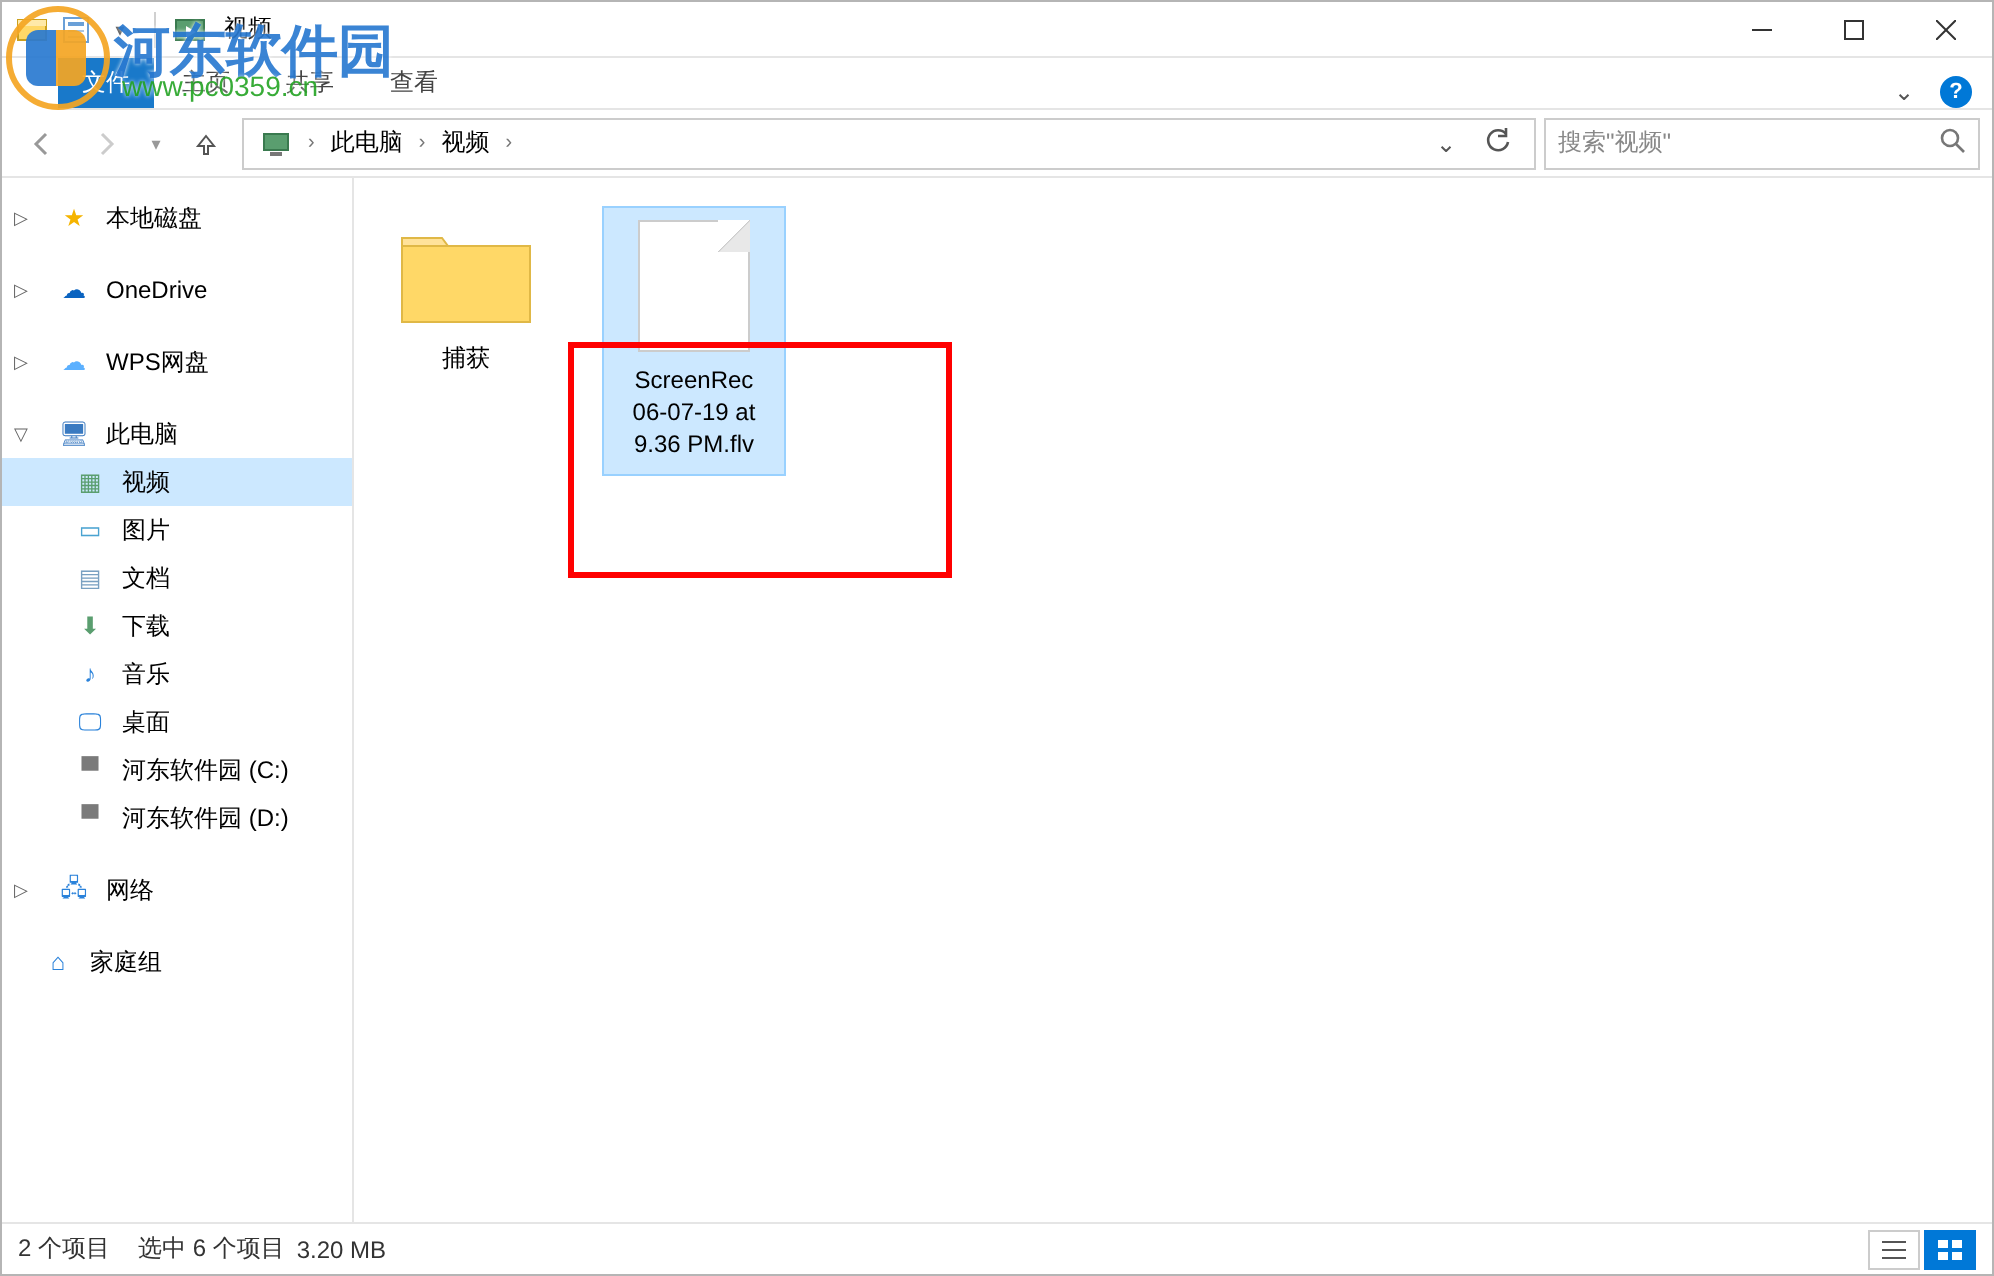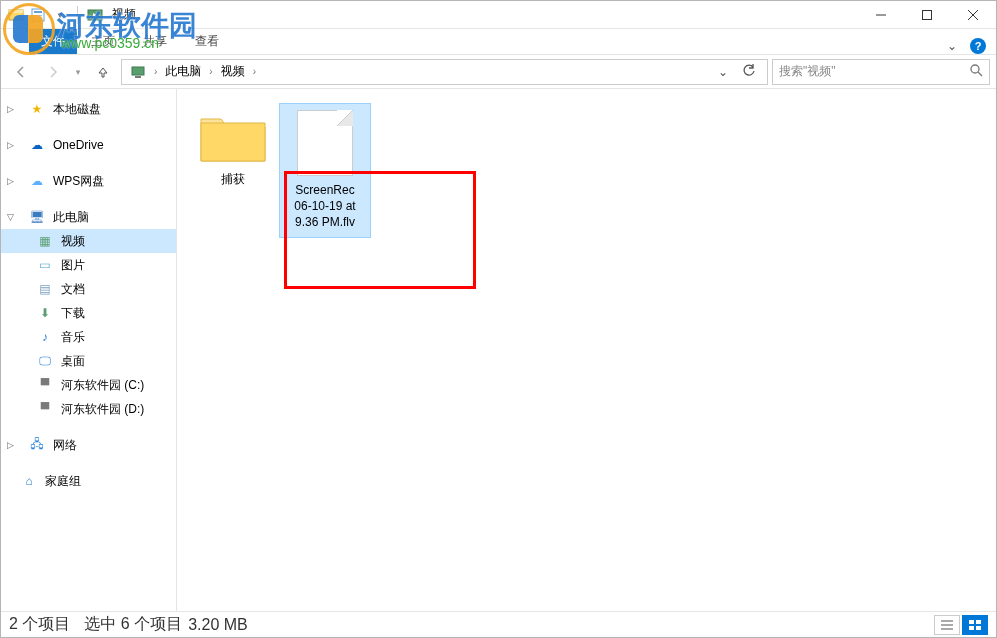--- a/index.html
+++ b/index.html
@@ -38,30 +38,30 @@
 
 .main { display:flex; height: calc(100% - 28px - 26px - 34px - 26px); }
 .sidebar { width:176px; border-right:1px solid #e5e5e5; padding-top:8px; overflow:hidden;}
 .nav-item { display:flex; align-items:center; height:24px; padding-left:20px; gap:8px;}
 .nav-item.child { padding-left:36px; }
 .nav-item.selected { background:#cce8ff; }
 .nav-exp { width:10px; color:#666; font-size:9px; margin-left:-14px; margin-right:4px;}
 .nav-icon { width:16px; height:16px; display:flex; align-items:center; justify-content:center;}
 .nav-spacer { height:12px; }
 
-.content { flex:1; padding:14px 10px; position:relative; display:flex; align-items:flex-start;}
+.content { flex:1; padding:14px 10px; position:relative; display:flex; gap:22px; align-items:flex-start;}
 .file-item { width:92px; display:flex; flex-direction:column; align-items:center; padding:6px 2px;}
 .file-item.selected { background:#cce8ff; border:1px solid #99d1ff; }
 .folder-ico { width:72px; height:56px; }
 .file-ico { width:56px; height:66px; border:1px solid #ccc; background:#fff; position:relative;}
 .file-ico::before { content:""; position:absolute; right:-1px; top:-1px; width:16px; height:16px; background:linear-gradient(135deg, #fff 0 49%, #ccc 50% 51%, #e8e8e8 52% 100%);}
 .file-label { text-align:center; font-size:12px; margin-top:6px; line-height:1.35; word-break:break-word;}
 .red-box { position:absolute; border:3px solid #ff0000; pointer-events:none;}
 
-.statusbar { position:absolute; bottom:0; left:0; right:0; height:26px; border-top:1px solid #e5e5e5; display:flex; align-items:center; padding:0 8px; font-size:16px; color:#333;}
+.statusbar { position:absolute; bottom:0; left:0; right:0; height:26px; border-top:1px solid #e5e5e5; display:flex; align-items:center; padding:0 8px; font-size:12px; color:#333;}
 .statusbar .right { margin-left:auto; display:flex; gap:2px;}
 .view-btn { width:26px; height:20px; border:1px solid #ccc; display:flex; align-items:center; justify-content:center; color:#555;}
 .view-btn.active { background:#0078d7; color:#fff; border-color:#0078d7;}
 
 
 .watermark { position:absolute; left:2px; top:2px; pointer-events:none; opacity:0.92;}
 .watermark .logo-circ { width:52px; height:52px; border:3px solid #f5a623; border-radius:50%; position:absolute; left:0; top:0;}
 .watermark .logo-inner { position:absolute; left:10px; top:12px; width:30px; height:28px; background:linear-gradient(90deg,#2a7ad1 0 50%, #f5a623 50% 100%); border-radius:6px;}
 .watermark .text1 { position:absolute; left:54px; top:4px; font-size:28px; font-weight:bold; color:#2a7ad1; white-space:nowrap; text-shadow:0 0 2px #fff;}
 .watermark .text2 { position:absolute; left:58px; top:32px; font-size:14px; font-weight:normal; color:#28a528; white-space:nowrap; text-shadow:0 0 2px #fff;}
@@ -252,21 +252,21 @@
       <svg class="folder-ico" viewBox="0 0 72 56">
           <path d="M4 10 L24 10 L30 18 L68 18 L68 52 L4 52 Z" fill="#ffe29a" stroke="#e0b846"></path>
           <path d="M4 14 L68 14 L68 52 L4 52 Z" fill="#ffd867" stroke="#e0b846"></path>
         </svg>
       <div class="file-label">捕获</div>
     </div>
     <div class="file-item selected">
       <div class="file-ico"></div>
       <div class="file-label">
         <span>ScreenRec</span><br>
-        <span>06-10-19 at</span><br>
+        <span>06-07-19 at</span><br>
         <span>9.36 PM.flv</span>
       </div>
     </div>
     <div class="red-box" style="left:107px; top:82px; width:192px; height:118px;"></div>
   </div>
 </div>
 
 <div class="statusbar">
   <span>2 个项目</span>
   <span style="width:14px;"></span>

